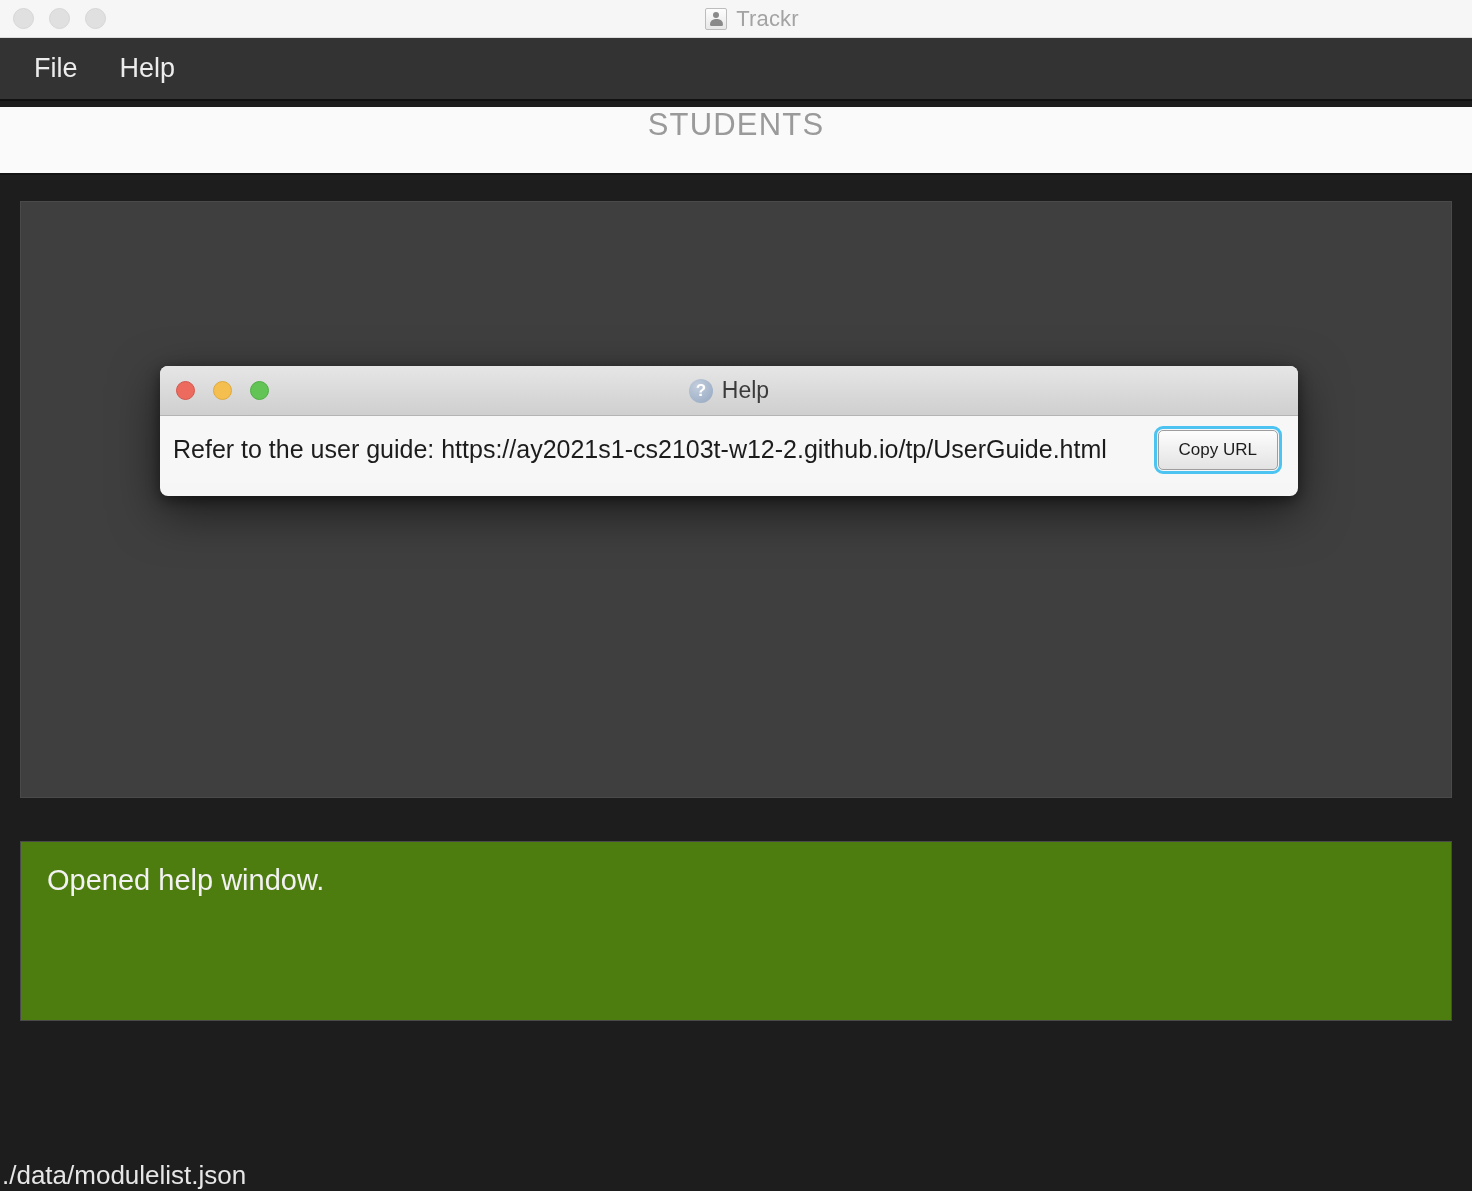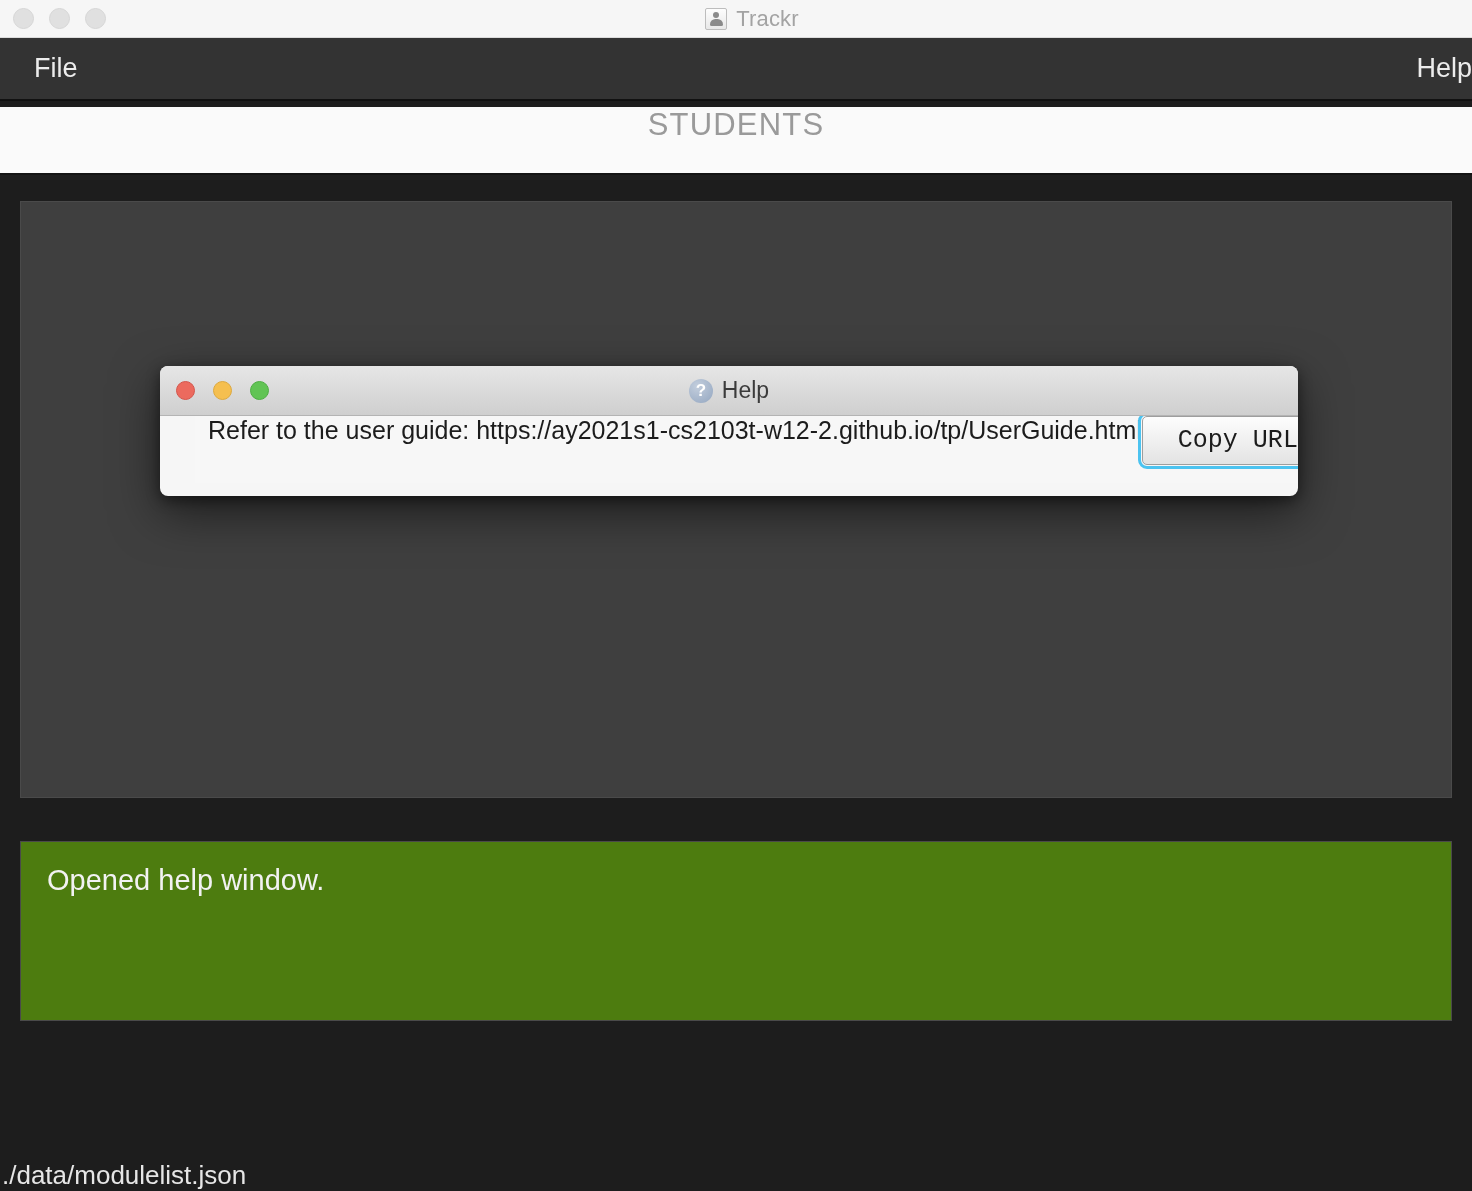--- a/index.html
+++ b/index.html
@@ -87,21 +87,20 @@
     position: absolute;
     top: 38px; left: 0;
     width: 1472px;
     height: 63px;
     background: #333333;
     display: flex;
     align-items: center;
     padding-left: 34px;
     gap: 42px;
     border-bottom: 2px solid #111;
-    justify-content: space-between;
   }
   .menu-item {
     color: #ececec;
     font-size: 27px;
     cursor: default;
   }
 
   
   .page-header {
     position: absolute;
@@ -243,43 +242,42 @@
     align-items: center;
     justify-content: center;
     line-height: 1;
     flex: 0 0 auto;
   }
 
   .help-body {
     height: 67px;
     background: #f7f7f7;
     display: flex;
-    align-items: flex-start;
+    align-items: center;
     padding: 0 20px 0 13px;
-    margin-left: 35px;
   }
   .help-message {
     font-size: 25px;
     color: #1c1c1c;
     white-space: nowrap;
     flex: 1 1 auto;
     padding-left: 0;
   }
   .copy-url-btn {
     flex: 0 0 auto;
-    font-size: 25px;
+    font-size: 17px;
     color: #1c1c1c;
     background: linear-gradient(#fdfdfd, #e3e3e3);
     border: 1px solid #9e9e9e;
     border-radius: 5px;
-    padding: 9px 35px;
+    padding: 9px 20px;
     outline: 3px solid #4cc3f0;
     outline-offset: 1px;
     cursor: pointer;
-    font-family: Liberation Mono, monospace;
+    font-family: Liberation Sans, sans-serif;
   }
 </style>
 </head>
 <body>
 
 <div id="app">
 
   <div class="win-titlebar">
     <div class="win-lights">
       <div class="win-light"></div>

